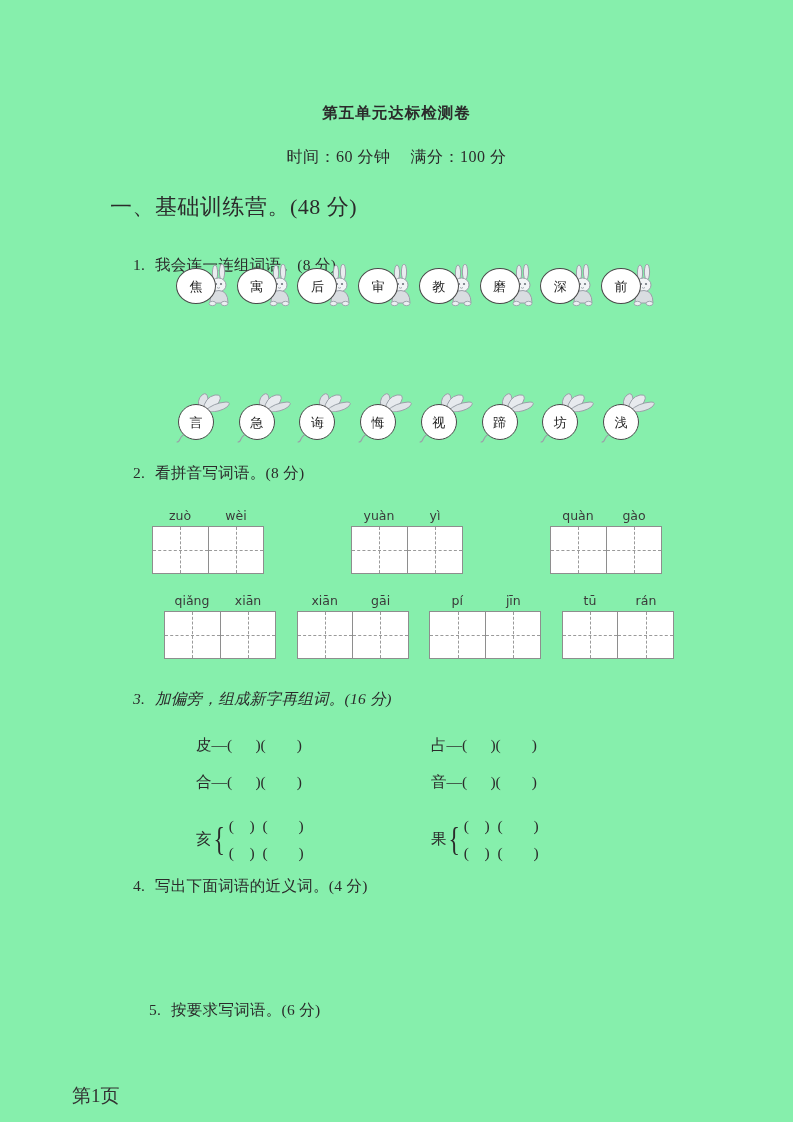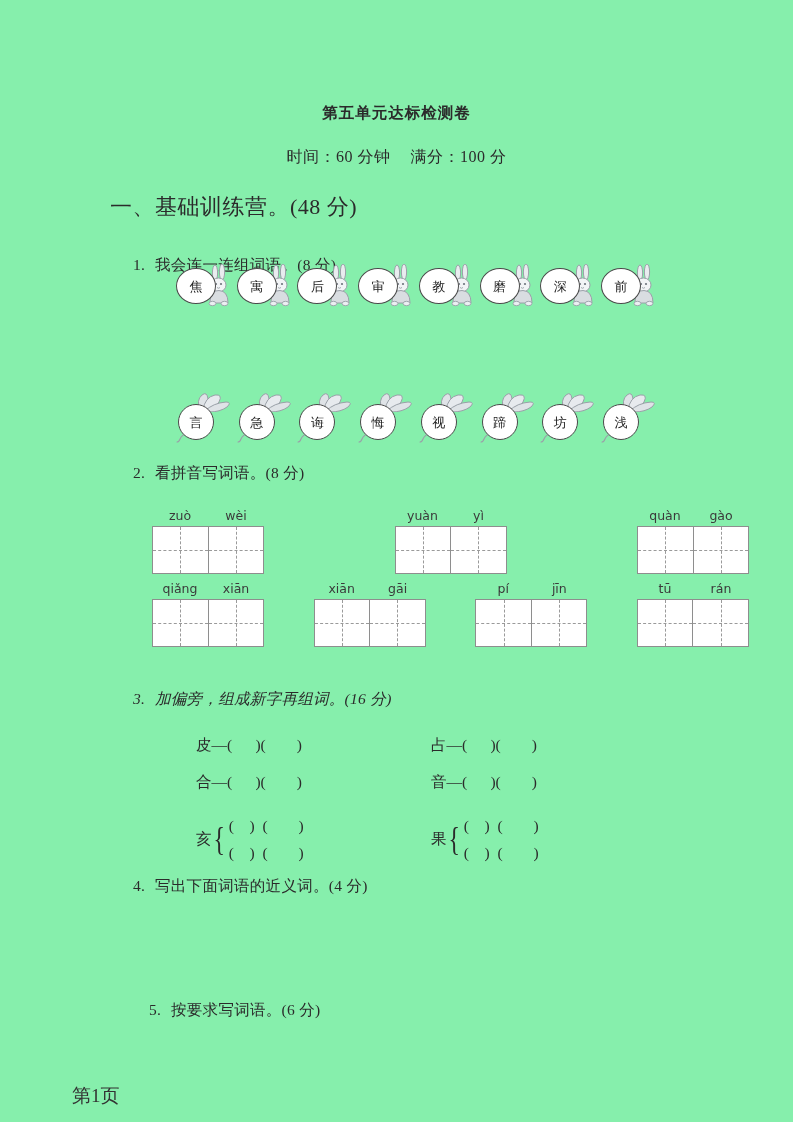--- a/index.html
+++ b/index.html
@@ -152,21 +152,21 @@
     top: 44px;
     width: 14px;
     height: 12px;
     z-index: 1;
   }
 
   
   .pinyin-row {
     position: absolute;
     left: 152px;
-    width: 597px;
+    width: 510px;
     display: flex;
     justify-content: space-between;
   }
   .pinyin-group { width: 112px; }
   .pinyin-labels {
     display: flex;
     font-family: "DejaVu Sans", "Liberation Sans", sans-serif;
     font-size: 12.5px;
     color: #3a3a3a;
     margin-bottom: 3px;
@@ -554,21 +554,21 @@
         <div class="pinyin-labels">
           <span>quàn</span>
           <span>gào</span>
         </div>
         <div class="tzg">
           <div class="tzg-cell"></div>
           <div class="tzg-cell"></div>
         </div>
       </div>
     </div>
-  <div class="pinyin-row" id="pinyin-row-1" style="top:581px;">
+  <div class="pinyin-row" id="pinyin-row-1" style="top:593px;margin-left:12px;">
       <div class="pinyin-group">
         <div class="pinyin-labels">
           <span>qiǎng</span>
           <span>xiān</span>
         </div>
         <div class="tzg">
           <div class="tzg-cell"></div>
           <div class="tzg-cell"></div>
         </div>
       </div>

